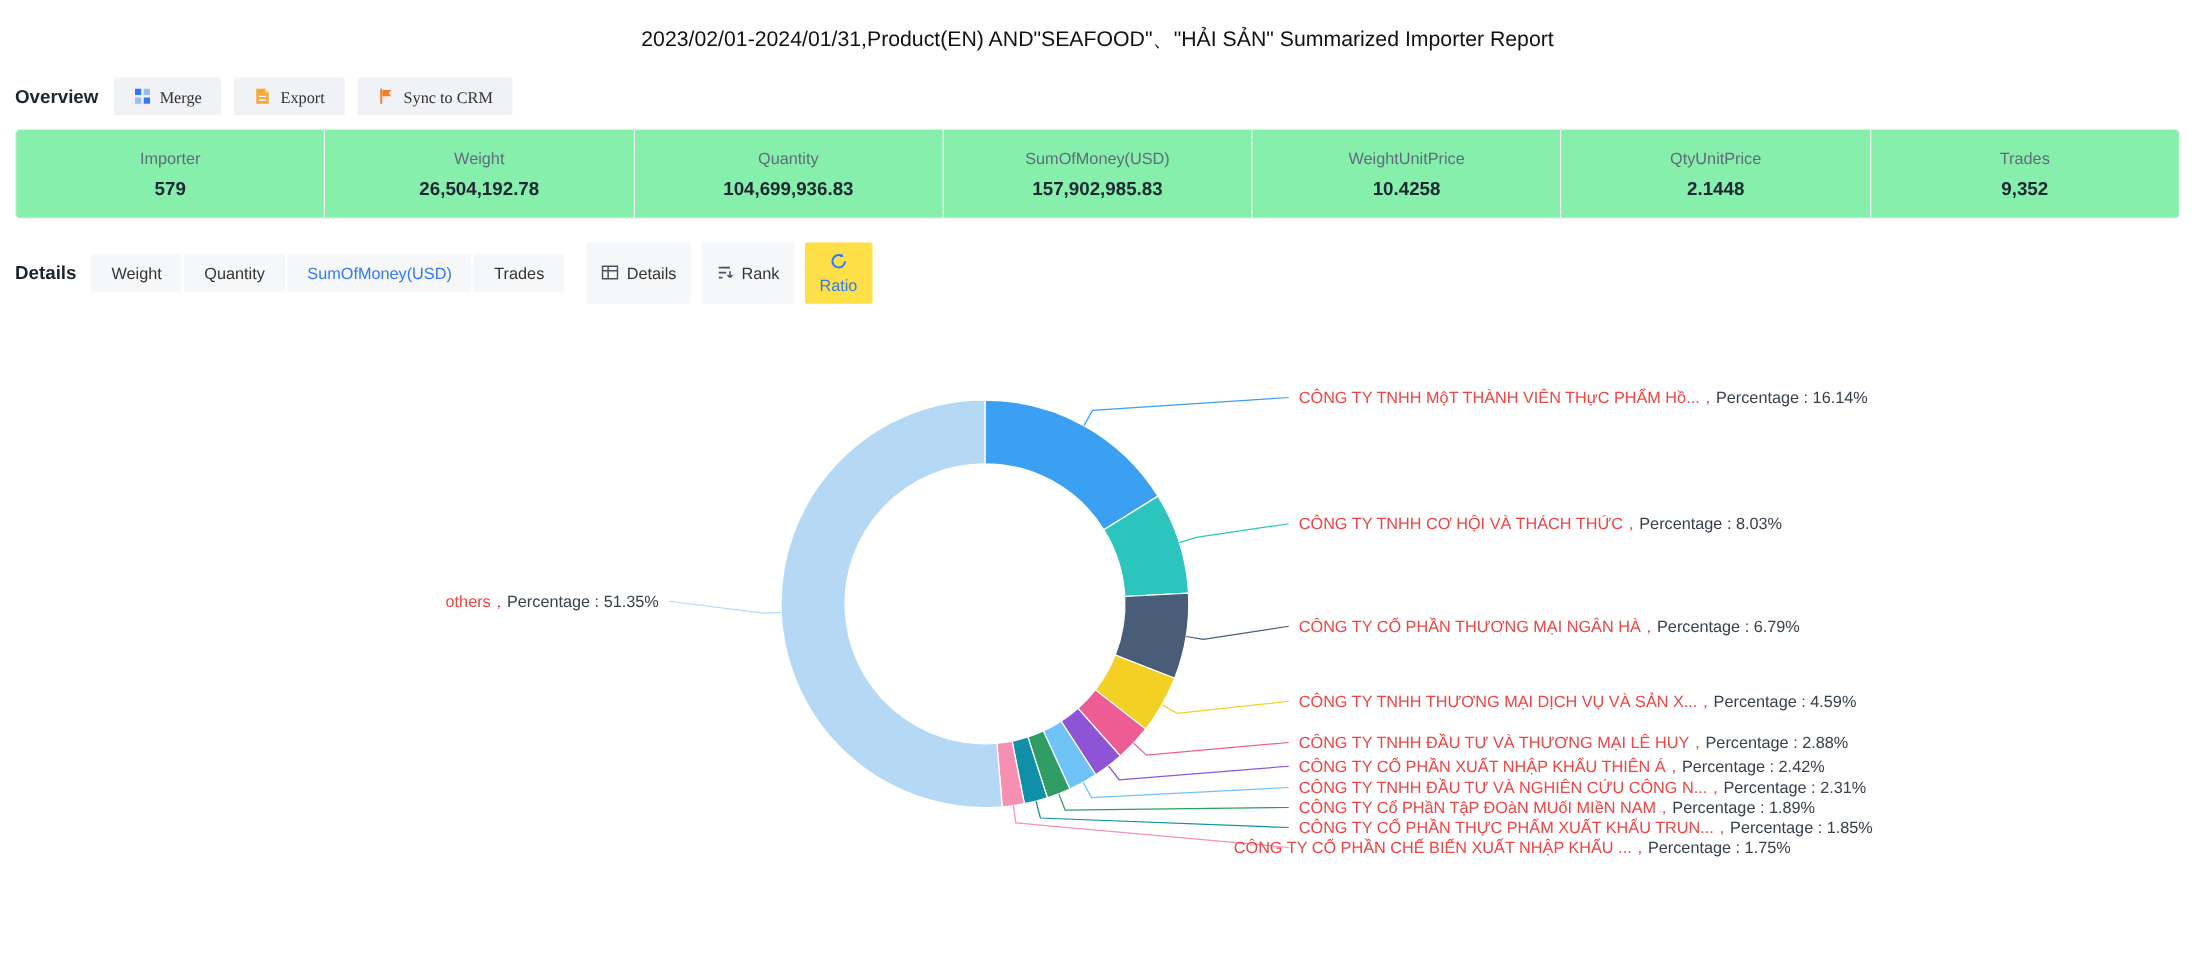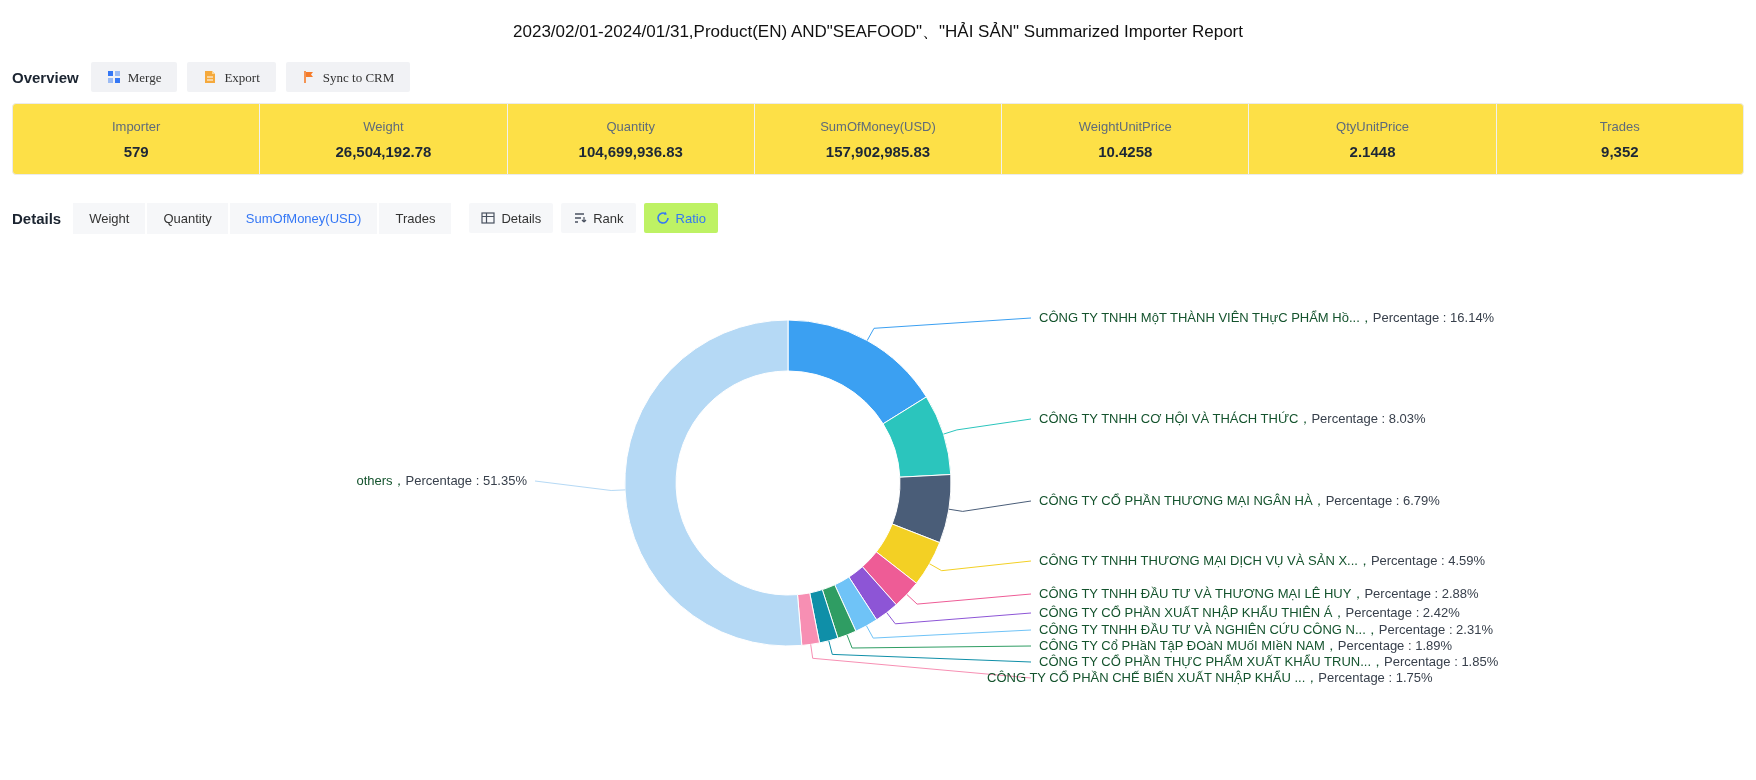--- a/index.html
+++ b/index.html
@@ -29,21 +29,21 @@
   .toolbar { display: flex; gap: 10px; }
   .btn {
     display: inline-flex; align-items: center; gap: 7px;
     background: #f1f2f5; border: none; border-radius: 2px;
     padding: 8px 16px; font-size: 13px; color: #333;
     cursor: pointer; font-family: Liberation Serif, serif; line-height: 1;
   }
   .stats {
     display: flex; margin: 10px 12px 12px;
     border: 1px solid #ebebeb; border-radius: 4px;
-    height: 72px; align-items: stretch; background: #fde047;
+    height: 72px; align-items: stretch; background: #86efac;
   }
   .stat {
     flex: 1; display: flex; flex-direction: column;
     justify-content: center; align-items: center; gap: 9px;
     border-right: 1px solid #f0f0f0;
   }
   .stat:last-child { border-right: none; }
   .stat-label { font-size: 13px; color: #5f6b7a; }
   .stat-value { font-size: 15px; font-weight: 700; color: #1d2736; text-align: right; }
   .details-row { margin-top: 26px; height: 34px; }
@@ -54,27 +54,27 @@
     font-size: 13px; color: #333; cursor: pointer; font-family: inherit; line-height: 1;
   }
   .mtab.active { color: #3477f5; }
   .view-tabs { display: flex; gap: 8px; }
   .vbtn {
     display: inline-flex; align-items: center; gap: 6px;
     background: #f6f7f9; border: none; border-radius: 2px;
     padding: 8px 12px; font-size: 13px; color: #333;
     cursor: pointer; font-family: inherit; line-height: 1;
   }
-  .vbtn.active { background: #bef264; color: #3477f5; }
+  .vbtn.active { background: #fde047; color: #3477f5; flex-direction: column; }
   .chart-area { position: relative; width: 1756px; height: 528px; margin-top: 8px; }
   #pie-svg { position: absolute; left: 0; top: 0; }
   .pie-label {
     position: absolute; font-size: 13px; white-space: nowrap; line-height: 1.2;
   }
-  .pl-name { color: #14532d; }
+  .pl-name { color: #ef4444; }
   .pl-pct { color: #38404c; }
 </style>
 </head>
 <body>
 
 <div class="title">2023/02/01-2024/01/31,Product(EN) AND"SEAFOOD"、"HẢI SẢN" Summarized Importer Report</div>
 
 <div class="row overview-row">
   <div class="section-heading">Overview</div>
   <div class="toolbar">

